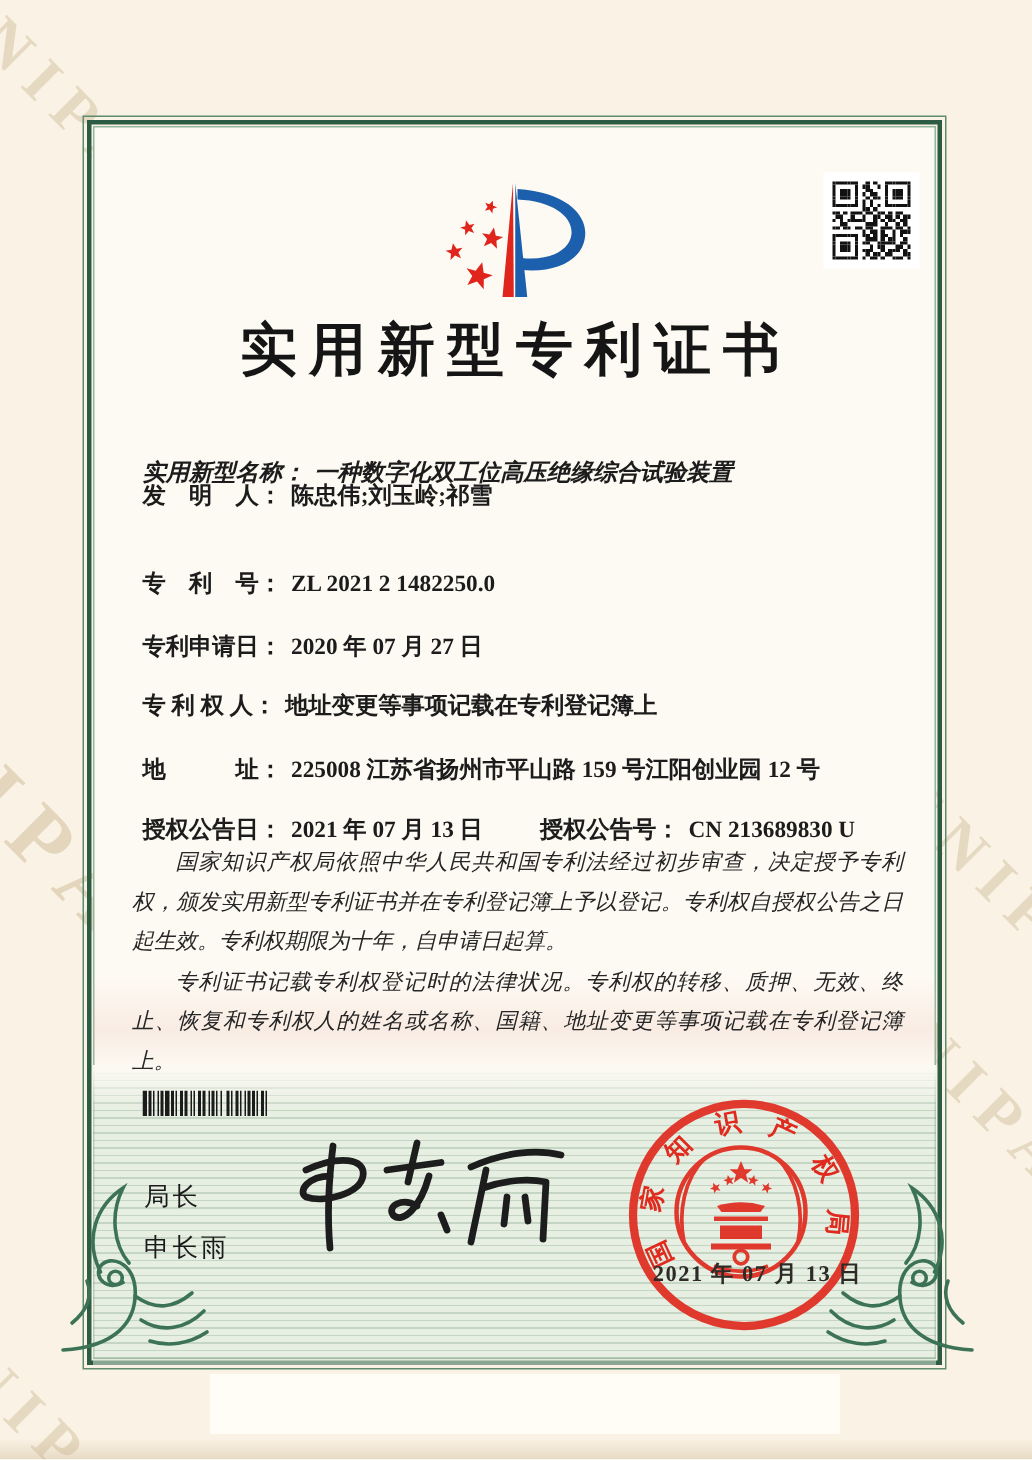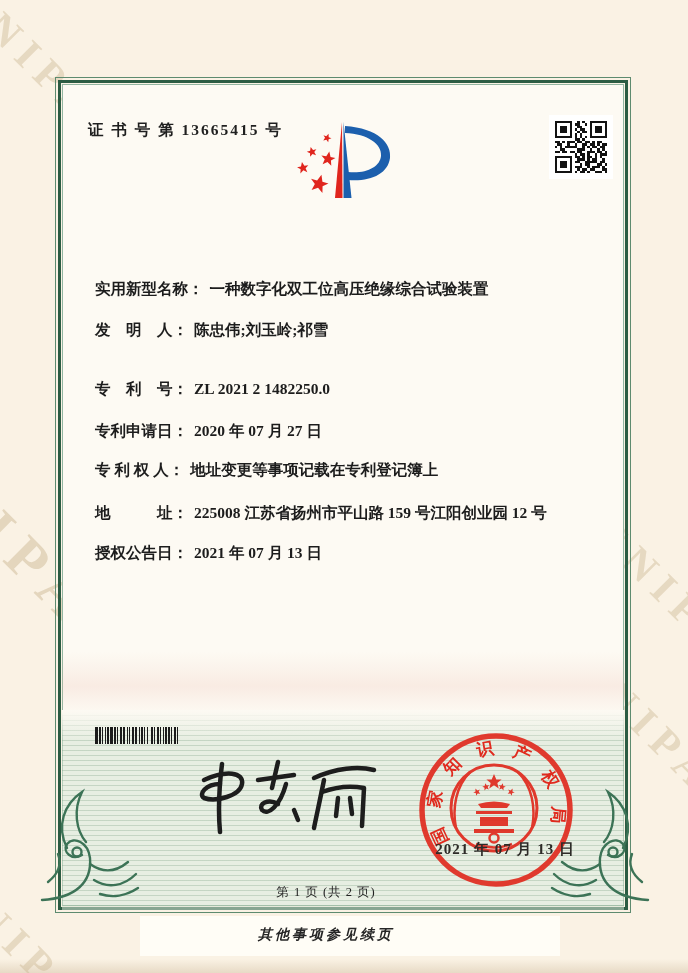--- a/index.html
+++ b/index.html
@@ -42,21 +42,21 @@
   .qr{position:absolute;left:6px;top:6px;width:52px;height:52px;display:grid;
       grid-template-columns:repeat(21,1fr);grid-template-rows:repeat(21,1fr);}
   .qr i{background:#121212;}
 
   .title{position:absolute;left:0;top:208px;width:688px;text-align:center;
          font-size:38px;font-weight:bold;letter-spacing:8px;color:#151515;}
 
   .fields{position:absolute;left:95px;top:0;width:505px;}
   .frow{position:absolute;left:0;width:505px;font-size:15.5px;font-weight:bold;color:#1c1c1c;white-space:nowrap;}
   .frow .fval{margin-left:6px;}
-  .r1{top:279px;} .r2{top:320px;} .r3{top:379px;} .r4{top:421px;}
+  .r1{top:305px;font-style:italic;} .r2{top:320px;} .r3{top:379px;} .r4{top:421px;}
   .r5{top:460px;} .r6{top:503px;} .r7{top:543px;}
   .pair2{position:absolute;left:265px;top:0;}
 
   .paras{position:absolute;left:88px;top:562px;width:514px;}
   .paras p{margin:0;text-indent:2em;font-size:14.5px;line-height:26.5px;
            font-style:italic;color:#262626;text-align:justify;}
 
   .barcode{position:absolute;left:95px;top:727px;width:188px;height:17px;
            overflow:hidden;white-space:nowrap;font-size:0;}
 
@@ -102,21 +102,20 @@
 
   <div class="frame">
     <div class="frame-mid">
         <div class="frame-inner"></div>
       </div>
   </div>
 
   <div class="pink-band"></div>
   <div class="green-band"></div>
 
-  <div class="cert-no">证 书 号 第 13665415 号</div>
 
   <svg class="logo" width="140" height="100" viewBox="0 0 140 100">
     <defs>
       <path id="star" d="M0,-10 L2.9,-3.1 L9.5,-3.1 L4.2,1.2 L5.9,8.1 L0,4 L-5.9,8.1 L-4.2,1.2 L-9.5,-3.1 L-2.9,-3.1 Z"></path>
     </defs>
     <g fill="#e0251d">
       <use href="#star" transform="translate(41,28) scale(0.45) rotate(20)"></use>
       <use href="#star" transform="translate(26,42) scale(0.52) rotate(-15)"></use>
       <use href="#star" transform="translate(42,49) scale(0.75) rotate(10)"></use>
       <use href="#star" transform="translate(17,58) scale(0.6) rotate(-10)"></use>
@@ -364,20 +363,21 @@
         <i style="grid-area: 21 / 11;"></i>
         <i style="grid-area: 21 / 12;"></i>
         <i style="grid-area: 21 / 14;"></i>
         <i style="grid-area: 21 / 17;"></i>
         <i style="grid-area: 21 / 18;"></i>
         <i style="grid-area: 21 / 19;"></i>
         <i style="grid-area: 21 / 21;"></i>
       </div>
   </div>
 
+  <div class="title">实用新型专利证书</div>
 
   <div class="fields">
     <div class="frow r1">
       <span class="flab">实用新型名称：</span><span class="fval">一种数字化双工位高压绝缘综合试验装置</span>
     </div>
     <div class="frow r2">
       <span class="flab">发　明　人：</span><span class="fval">陈忠伟;刘玉岭;祁雪</span>
     </div>
     <div class="frow r3">
       <span class="flab">专　利　号：</span><span class="fval">ZL 2021 2 1482250.0</span>
@@ -386,28 +386,37 @@
       <span class="flab">专利申请日：</span><span class="fval">2020 年 07 月 27 日</span>
     </div>
     <div class="frow r5">
       <span class="flab">专 利 权 人：</span><span class="fval">地址变更等事项记载在专利登记簿上</span>
     </div>
     <div class="frow r6">
       <span class="flab">地　　　址：</span><span class="fval">225008 江苏省扬州市平山路 159 号江阳创业园 12 号</span>
     </div>
     <div class="frow r7">
       <span class="flab">授权公告日：</span><span class="fval">2021 年 07 月 13 日</span>
+      <span class="pair2">
+        <span class="flab">授权公告号：</span><span class="fval">CN 213689830 U</span>
+      </span>
     </div>
   </div>
 
   <div class="paras">
+    <p>国家知识产权局依照中华人民共和国专利法经过初步审查，决定授予专利权，颁发实用新型专利证书并在专利登记簿上予以登记。专利权自授权公告之日起生效。专利权期限为十年，自申请日起算。</p>
+    <p>专利证书记载专利权登记时的法律状况。专利权的转移、质押、无效、终止、恢复和专利权人的姓名或名称、国籍、地址变更等事项记载在专利登记簿上。</p>
   </div>
 
   <div class="barcode"><span style="display: inline-block; height: 17px; width: 3px; background: rgb(27, 27, 27);"></span><span style="display: inline-block; height: 17px; width: 1px; background: transparent;"></span><span style="display: inline-block; height: 17px; width: 2px; background: rgb(27, 27, 27);"></span><span style="display: inline-block; height: 17px; width: 1px; background: transparent;"></span><span style="display: inline-block; height: 17px; width: 1px; background: rgb(27, 27, 27);"></span><span style="display: inline-block; height: 17px; width: 2px; background: transparent;"></span><span style="display: inline-block; height: 17px; width: 1px; background: rgb(27, 27, 27);"></span><span style="display: inline-block; height: 17px; width: 1px; background: transparent;"></span><span style="display: inline-block; height: 17px; width: 2px; background: rgb(27, 27, 27);"></span><span style="display: inline-block; height: 17px; width: 1px; background: transparent;"></span><span style="display: inline-block; height: 17px; width: 3px; background: rgb(27, 27, 27);"></span><span style="display: inline-block; height: 17px; width: 1px; background: transparent;"></span><span style="display: inline-block; height: 17px; width: 2px; background: rgb(27, 27, 27);"></span><span style="display: inline-block; height: 17px; width: 1px; background: transparent;"></span><span style="display: inline-block; height: 17px; width: 1px; background: rgb(27, 27, 27);"></span><span style="display: inline-block; height: 17px; width: 2px; background: transparent;"></span><span style="display: inline-block; height: 17px; width: 2px; background: rgb(27, 27, 27);"></span><span style="display: inline-block; height: 17px; width: 1px; background: transparent;"></span><span style="display: inline-block; height: 17px; width: 2px; background: rgb(27, 27, 27);"></span><span style="display: inline-block; height: 17px; width: 2px; background: transparent;"></span><span style="display: inline-block; height: 17px; width: 1px; background: rgb(27, 27, 27);"></span><span style="display: inline-block; height: 17px; width: 1px; background: transparent;"></span><span style="display: inline-block; height: 17px; width: 1px; background: rgb(27, 27, 27);"></span><span style="display: inline-block; height: 17px; width: 2px; background: transparent;"></span><span style="display: inline-block; height: 17px; width: 2px; background: rgb(27, 27, 27);"></span><span style="display: inline-block; height: 17px; width: 1px; background: transparent;"></span><span style="display: inline-block; height: 17px; width: 2px; background: rgb(27, 27, 27);"></span><span style="display: inline-block; height: 17px; width: 2px; background: transparent;"></span><span style="display: inline-block; height: 17px; width: 1px; background: rgb(27, 27, 27);"></span><span style="display: inline-block; height: 17px; width: 1px; background: transparent;"></span><span style="display: inline-block; height: 17px; width: 2px; background: rgb(27, 27, 27);"></span><span style="display: inline-block; height: 17px; width: 1px; background: transparent;"></span><span style="display: inline-block; height: 17px; width: 1px; background: rgb(27, 27, 27);"></span><span style="display: inline-block; height: 17px; width: 2px; background: transparent;"></span><span style="display: inline-block; height: 17px; width: 1px; background: rgb(27, 27, 27);"></span><span style="display: inline-block; height: 17px; width: 3px; background: transparent;"></span><span style="display: inline-block; height: 17px; width: 2px; background: rgb(27, 27, 27);"></span><span style="display: inline-block; height: 17px; width: 1px; background: transparent;"></span><span style="display: inline-block; height: 17px; width: 1px; background: rgb(27, 27, 27);"></span><span style="display: inline-block; height: 17px; width: 2px; background: transparent;"></span><span style="display: inline-block; height: 17px; width: 2px; background: rgb(27, 27, 27);"></span><span style="display: inline-block; height: 17px; width: 1px; background: transparent;"></span><span style="display: inline-block; height: 17px; width: 1px; background: rgb(27, 27, 27);"></span><span style="display: inline-block; height: 17px; width: 2px; background: transparent;"></span><span style="display: inline-block; height: 17px; width: 1px; background: rgb(27, 27, 27);"></span><span style="display: inline-block; height: 17px; width: 1px; background: transparent;"></span><span style="display: inline-block; height: 17px; width: 2px; background: rgb(27, 27, 27);"></span><span style="display: inline-block; height: 17px; width: 1px; background: transparent;"></span><span style="display: inline-block; height: 17px; width: 2px; background: rgb(27, 27, 27);"></span><span style="display: inline-block; height: 17px; width: 1px; background: transparent;"></span><span style="display: inline-block; height: 17px; width: 1px; background: rgb(27, 27, 27);"></span><span style="display: inline-block; height: 17px; width: 2px; background: transparent;"></span><span style="display: inline-block; height: 17px; width: 2px; background: rgb(27, 27, 27);"></span><span style="display: inline-block; height: 17px; width: 1px; background: transparent;"></span><span style="display: inline-block; height: 17px; width: 1px; background: rgb(27, 27, 27);"></span><span style="display: inline-block; height: 17px; width: 2px; background: transparent;"></span></div>
 
+  <div class="official">
+    <div>局长</div>
+    <div>申长雨</div>
+  </div>
 
   <svg class="signature" width="200" height="95" viewBox="0 0 200 95">
     <g fill="none" stroke="#1d1d1d" stroke-width="4.5" stroke-linecap="round" stroke-linejoin="round">
       <path d="M36,16 C33,40 32,62 34,84"></path>
       <path d="M18,32 C40,22 58,24 56,36 C54,48 30,54 18,50 C12,46 20,36 34,36"></path>
       <path d="M92,14 L86,40"></path>
       <path d="M72,32 L108,27"></path>
       <path d="M100,36 C94,58 82,68 76,62 C72,56 82,50 92,56"></path>
       <path d="M108,62 L112,72"></path>
       <path d="M128,30 C150,20 172,18 188,22"></path>
@@ -466,19 +475,17 @@
       <path d="M6,114 C40,112 56,96 54,72 C52,56 38,50 31,58 C26,66 36,75 46,69"></path>
       <path d="M31,62 C20,40 28,18 46,6 C37,24 40,44 50,56"></path>
       <path d="M54,78 C68,88 80,86 92,76"></path>
       <path d="M58,94 C72,103 88,100 100,88"></path>
       <path d="M12,96 C22,88 26,78 22,68"></path>
       <path d="M64,108 C76,112 90,110 102,102"></path>
       <circle cx="41" cy="66" r="4.5"></circle>
     </g>
   </svg>
 
-  <div class="page-num">第 1 页 (共 2 页)</div>
 
   <div class="footer-band"></div>
-  <div class="footer-note">其他事项参见续页</div>
 
   <div class="bottom-shade"></div>
 </div>
 
 </body></html>

